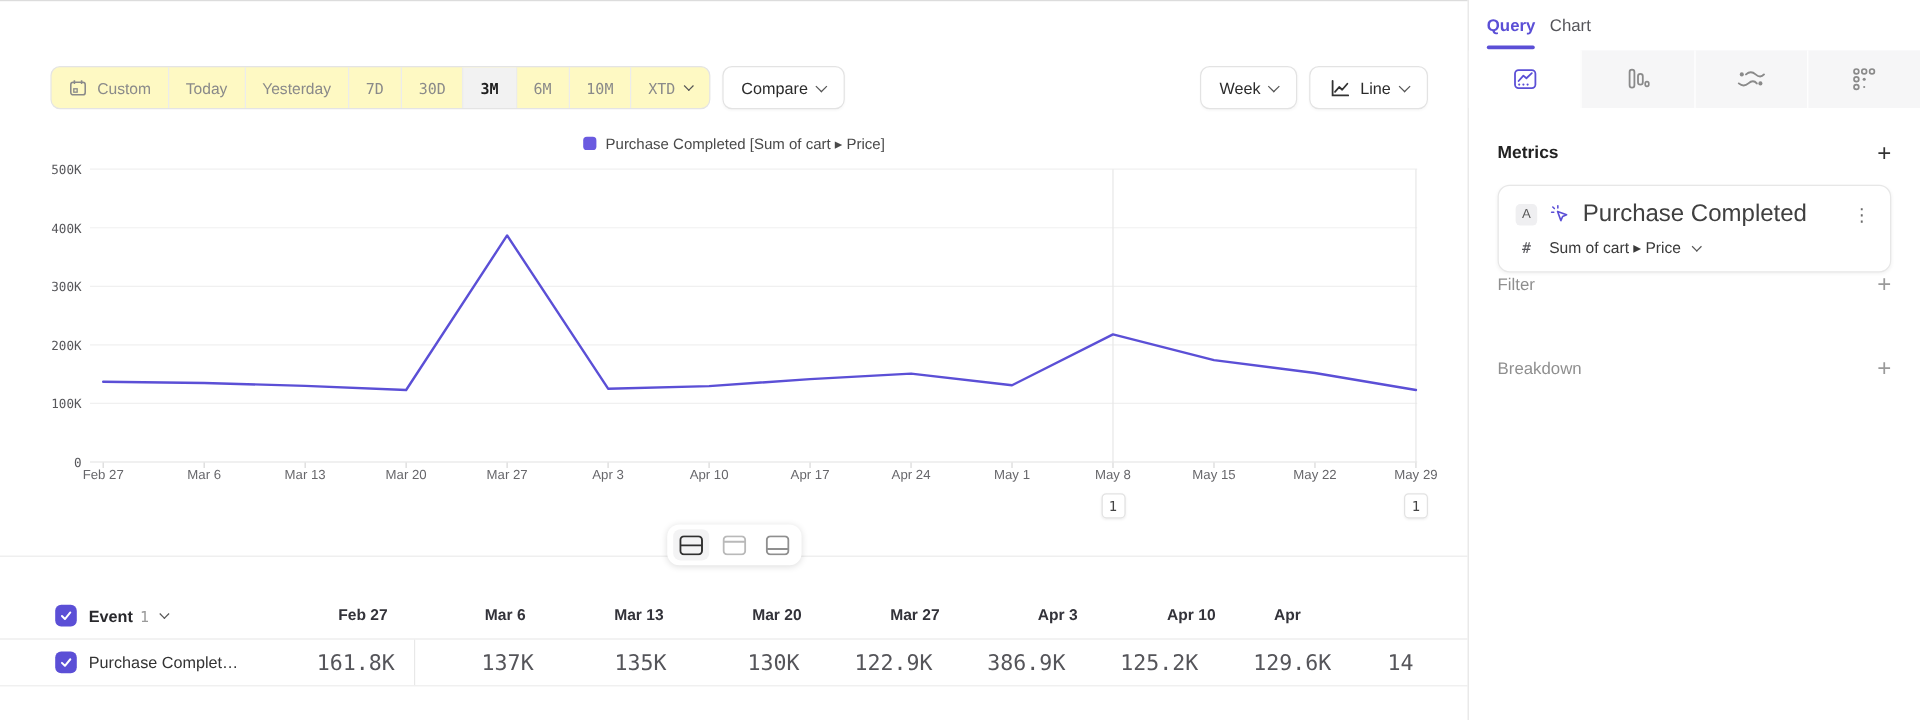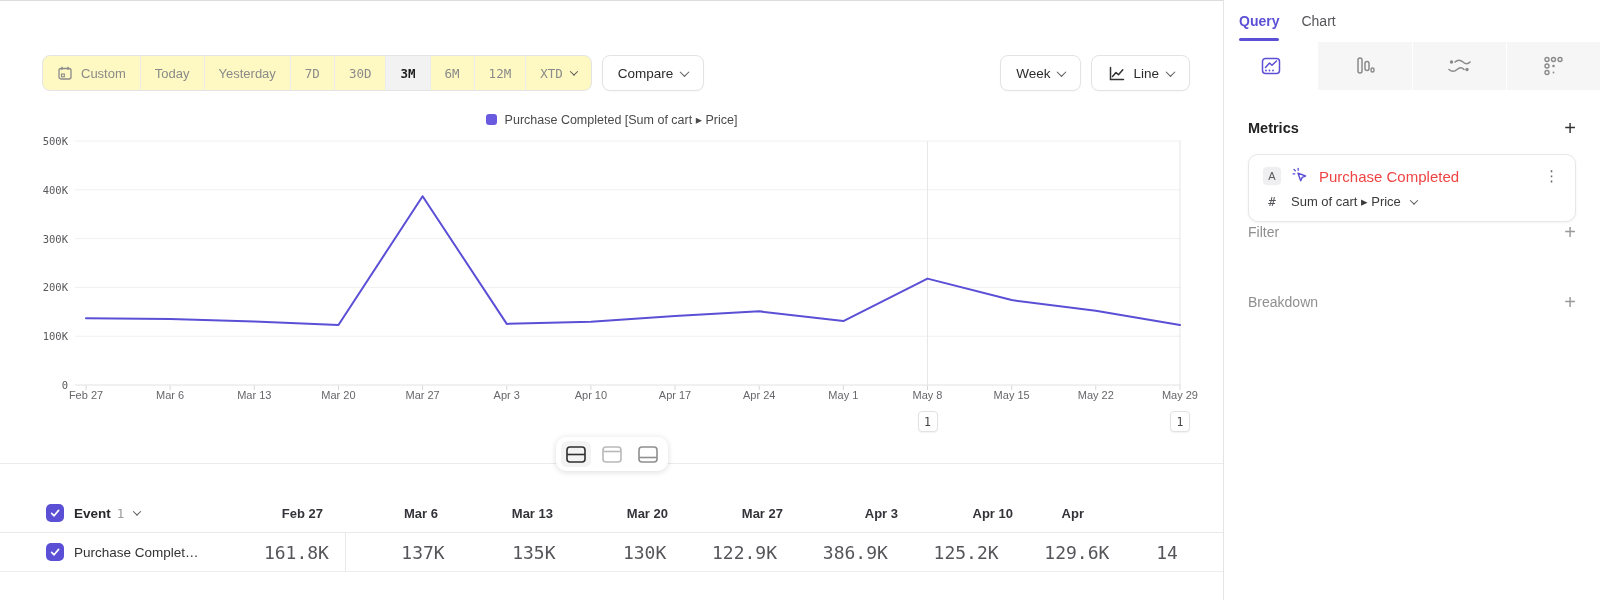--- a/index.html
+++ b/index.html
@@ -68,21 +68,21 @@
   .th-date { font-size:13px; font-weight:bold; color:#33333a; }
   .td-num { font-family:"DejaVu Sans Mono",monospace; font-size:18px; color:#55555a; }
   .td-name { font-size:13.5px; color:#333; max-width:132px; white-space:nowrap;
              overflow:hidden; text-overflow:ellipsis; }
   .cb { width:18px; height:18px; border-radius:5px; background:var(--purple); flex:none;
         display:flex; align-items:center; justify-content:center; cursor:pointer; }
 
   
   .sidebar { position:absolute; left:1223px; top:0; width:377px; height:600px;
              border-left:1px solid #e4e4e4; background:#fff; }
-  .sb-tabs { height:42px; display:flex; align-items:stretch; gap:22px; padding-left:15px; }
+  .sb-tabs { height:42px; display:flex; align-items:stretch; gap:12px; padding-left:15px; }
   .sb-tab { display:flex; align-items:center; font-size:14px; color:#55555a;
             position:relative; cursor:pointer; }
   .sb-tab.active { color:var(--purple); font-weight:bold; }
   .sb-tab.active::after { content:""; position:absolute; left:0; right:0; bottom:1px;
             height:3px; border-radius:2px; background:var(--purple); }
   .sb-icon-tabs { display:flex; height:48px; }
   .vt { flex:1; display:flex; align-items:center; justify-content:center;
         background:#f6f6f7; border-left:1px solid #fff; cursor:pointer; }
   .vt:first-child { border-left:none; }
   .vt.active { background:#fff; }
@@ -91,21 +91,21 @@
   .sb-row.metrics { margin-top:28px; }
   .sb-title { font-size:14.5px; font-weight:bold; color:#222; }
   .sb-title.dim { color:#8f8f8f; font-weight:normal; font-size:14px; }
   .plus { font-size:20px; font-weight:300; color:#333; cursor:pointer; line-height:1; }
   .plus.dim { color:#9a9a9a; }
   .metric-card { margin-top:16px; border:1px solid #e7e7e7; border-radius:10px; background:#fff;
                  box-shadow:0 1px 3px rgba(0,0,0,.05); padding:12px 14px; }
   .mc-row1 { display:flex; align-items:center; gap:10px; }
   .mc-badge { width:18px; height:18px; border-radius:4px; background:#efeff1; color:#5a5a5a;
               font-size:11px; display:flex; align-items:center; justify-content:center; flex:none; }
-  .mc-name { font-size:15px; font-weight:500; color:#ef4444; flex:1; }
+  .mc-name { font-size:20px; font-weight:500; color:#404040; flex:1; }
   .mc-menu { color:#6b6b6b; font-size:15px; cursor:pointer; padding:0 2px; }
   .mc-row2 { display:flex; align-items:center; gap:10px; margin-top:9px; cursor:pointer; }
   .mc-hash { font-family:"DejaVu Sans Mono",monospace; font-size:12.5px; color:#55555a;
              width:18px; text-align:center; flex:none; }
   .mc-agg { font-size:13px; color:#3a3a3a; }
   .sb-row.filter { }
   .sb-row.breakdown { margin-top:50px; }
 </style>
 </head>
 <body>
@@ -138,21 +138,21 @@
         <div class="seg-item num">
             <span>30D</span>
           </div>
         <div class="seg-item num active">
             <span>3M</span>
           </div>
         <div class="seg-item num">
             <span>6M</span>
           </div>
         <div class="seg-item num">
-            <span>12M</span>
+            <span>10M</span>
           </div>
         <div class="seg-item num">
           <span>XTD</span>
           <span class="chev sm"></span>
         </div>
       </div>
       <div class="btn">
         <span>Compare</span>
         <span class="chev"></span>
       </div>

